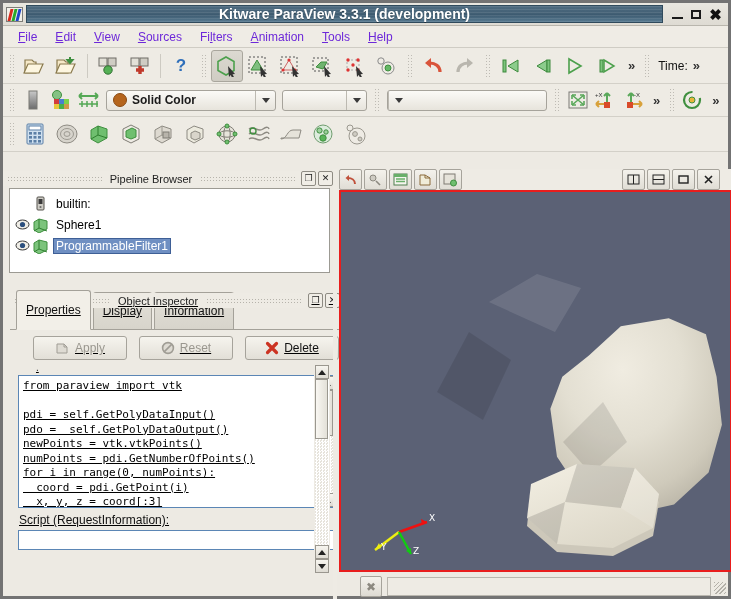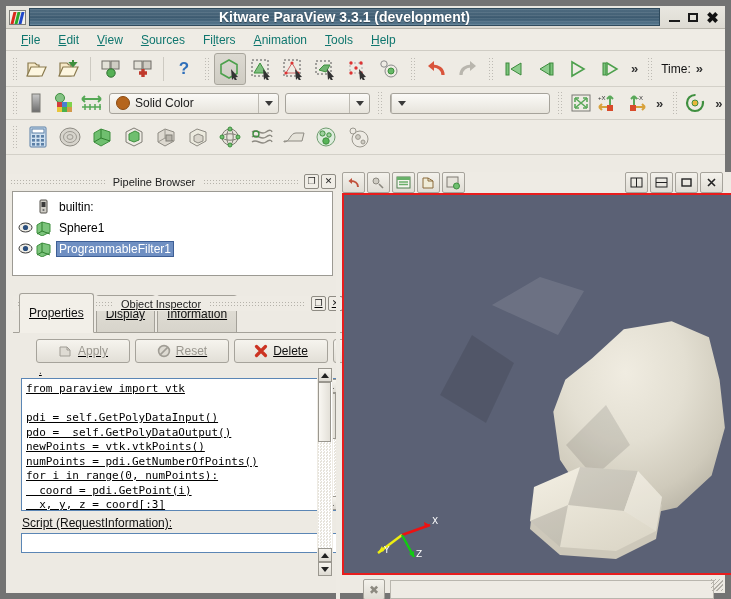--- a/index.html
+++ b/index.html
@@ -2,21 +2,21 @@
 <html><head>
 <meta charset="utf-8">
 <style>
   html,body{margin:0;padding:0;background:#ffffff;}
   body{
     width:731px;height:599px;overflow:hidden;
     font-family:"Liberation Sans", sans-serif;
     font-size:11.5px;color:#000;
     -webkit-font-smoothing:none;
   }
-  .app{position:relative;width:731px;height:599px;background:#edeae3;border:6px solid #737373;box-sizing:border-box;}
+  .app{position:relative;width:731px;height:599px;background:#edeae3;border:3px solid #737373;box-sizing:border-box;}
 
   
   .titlebar{
     position:relative;height:22px;
     background:linear-gradient(to bottom,#e9e7e0,#dedbd3);
     display:flex;align-items:center;
     border-bottom:1px solid #b9b6ad;
   }
   .pv-logo{width:17px;height:15px;margin-left:3px;margin-right:3px;position:relative;flex:0 0 auto;
            background:#f3f1ea;border:1px solid #7d7d78;box-sizing:border-box;overflow:hidden;}
@@ -37,41 +37,41 @@
       text-shadow:0 1px 0 rgba(0,0,0,.35);}
   .winbtns{display:flex;align-items:center;gap:6px;padding:0 6px 0 8px;}
   .winbtn{width:13px;height:13px;position:relative;cursor:default;}
   .winbtn.min::after{content:"";position:absolute;left:1px;right:1px;bottom:2px;height:2px;background:#1a1a1a;}
   .winbtn.max::after{content:"";position:absolute;left:1px;right:2px;top:2px;bottom:2px;border:2px solid #1a1a1a;}
   .winbtn.close{font-size:15px;line-height:13px;font-weight:bold;color:#111;text-align:center;}
 
   
   .menubar{height:21px;background:#efece5;display:flex;align-items:center;padding-left:6px;
            border-bottom:1px solid #cfccc4;}
-  .menu-item{padding:2px 9px;font-size:12px;color:#0f766e;cursor:default;}
+  .menu-item{padding:2px 9px;font-size:12px;color:#6d28d9;cursor:default;}
   .menu-item span.u{text-decoration:underline;}
 
   
   .toolbar{height:36px;display:flex;align-items:center;background:#eeebe4;
            border-bottom:1px solid #d3d0c8;padding-left:2px;box-sizing:border-box;}
   .tb-grip{width:8px;height:26px;margin:0 3px;flex:0 0 auto;
     background-image:radial-gradient(#b6b3ab 40%,transparent 41%);
     background-size:3px 3px;background-position:1px 1px;opacity:.85;}
   .tb-sep{width:1px;height:24px;background:#cdcac2;margin:0 4px;flex:0 0 auto;}
   .tbtn{width:30px;height:30px;display:flex;align-items:center;justify-content:center;
         flex:0 0 auto;border:1px solid transparent;border-radius:3px;cursor:default;position:relative;}
   .tbtn.on{border:1px solid #a9a69d;background:linear-gradient(to bottom,#dcd9d1,#cfccc3);}
   .tbtn.sm{width:26px;height:26px;}
   .chev{font-size:13px;font-weight:bold;color:#333;padding:0 5px;cursor:default;}
   .tlabel{font-size:12px;color:#111;padding-left:4px;}
 
   
   .combo{height:21px;border:1px solid #a6a39b;border-radius:3px;
     background:linear-gradient(to bottom,#fbfaf7,#e7e4dc);
-    display:flex;box-sizing:border-box;flex:0 0 auto;margin:0 3px;}
+    display:flex;box-sizing:border-box;flex:0 0 auto;margin:0 3px;font-weight:bold;}
   .combo .cval{flex:1 1 auto;padding-left:6px;font-size:12px;color:#1a1a1a;white-space:nowrap;overflow:hidden;display:flex;align-items:center;gap:5px;}
   .combo .arrow{width:19px;height:19px;border-left:1px solid #bcb9b1;display:flex;align-items:center;justify-content:center;}
   .combo .arrow i{width:0;height:0;border-left:4px solid transparent;border-right:4px solid transparent;border-top:5px solid #3a3a3a;display:block;}
   .swatch{width:12px;height:12px;border-radius:50%;background:#b5651d;border:1px solid #8a4a12;flex:0 0 auto;}
 
   
   .panel-title{height:15px;display:flex;align-items:center;justify-content:center;position:relative;
      background:#eeebe4;font-size:11px;color:#222;}
   .panel-title .dots{flex:1 1 auto;height:5px;
      background-image:radial-gradient(#a8a59d 45%,transparent 46%);background-size:3px 3px;opacity:.8;margin:0 4px;}
@@ -91,21 +91,21 @@
   .pl-row.sel .pl-label{background:#6f8fc2;color:#ffffff;border:1px solid #3e5f96;padding:0 2px;}
 
   
   .tabs{display:flex;align-items:flex-end;height:20px;padding-left:6px;margin-top:2px;
         border-bottom:1px solid #a4a199;box-sizing:border-box;}
   .tab{height:18px;padding:9px 9px;display:flex;align-items:center;font-size:12px;
     border:1px solid #a4a199;border-bottom:none;border-radius:3px 3px 0 0;
     background:linear-gradient(to bottom,#e4e1d9,#d7d4cb);margin-right:2px;color:#111;cursor:default;}
   .tab.active{background:#f2efe8;height:20px;border-bottom:1px solid #f2efe8;position:relative;top:1px;font-weight:normal;}
 
-  .btnrow{display:flex;align-items:flex-start;gap:5px;padding:6px 8px 2px 23px;}
+  .btnrow{display:flex;align-items:flex-start;gap:12px;padding:6px 8px 2px 23px;}
   .pbtn{height:22px;min-width:76px;display:flex;align-items:center;justify-content:center;gap:5px;
     border:1px solid #a6a39b;border-radius:3px;
     background:linear-gradient(to bottom,#f6f4ee,#e2dfd7);font-size:12px;color:#111;padding:0 8px;cursor:default;}
   .pbtn.dis{color:#9a978f;}
   .pbtn.help{min-width:26px;width:26px;padding:0;}
   .qmark{color:#2f6fba;font-weight:bold;font-size:14px;}
 
   
   .editor{
     margin:0 8px;border:1px solid #5b86b5;background:#ffffff;box-sizing:border-box;

